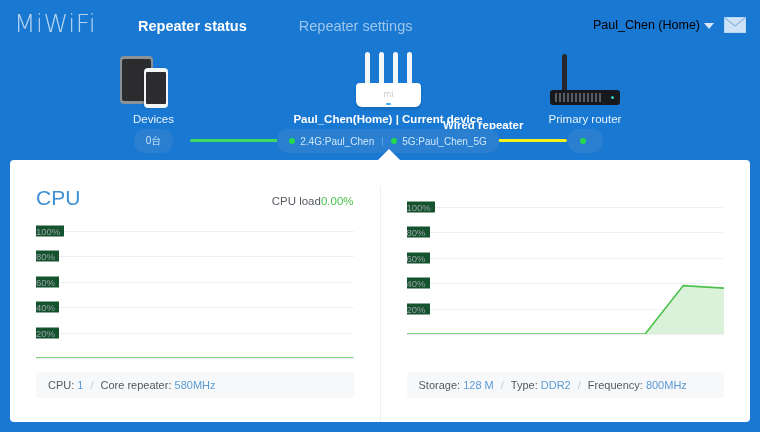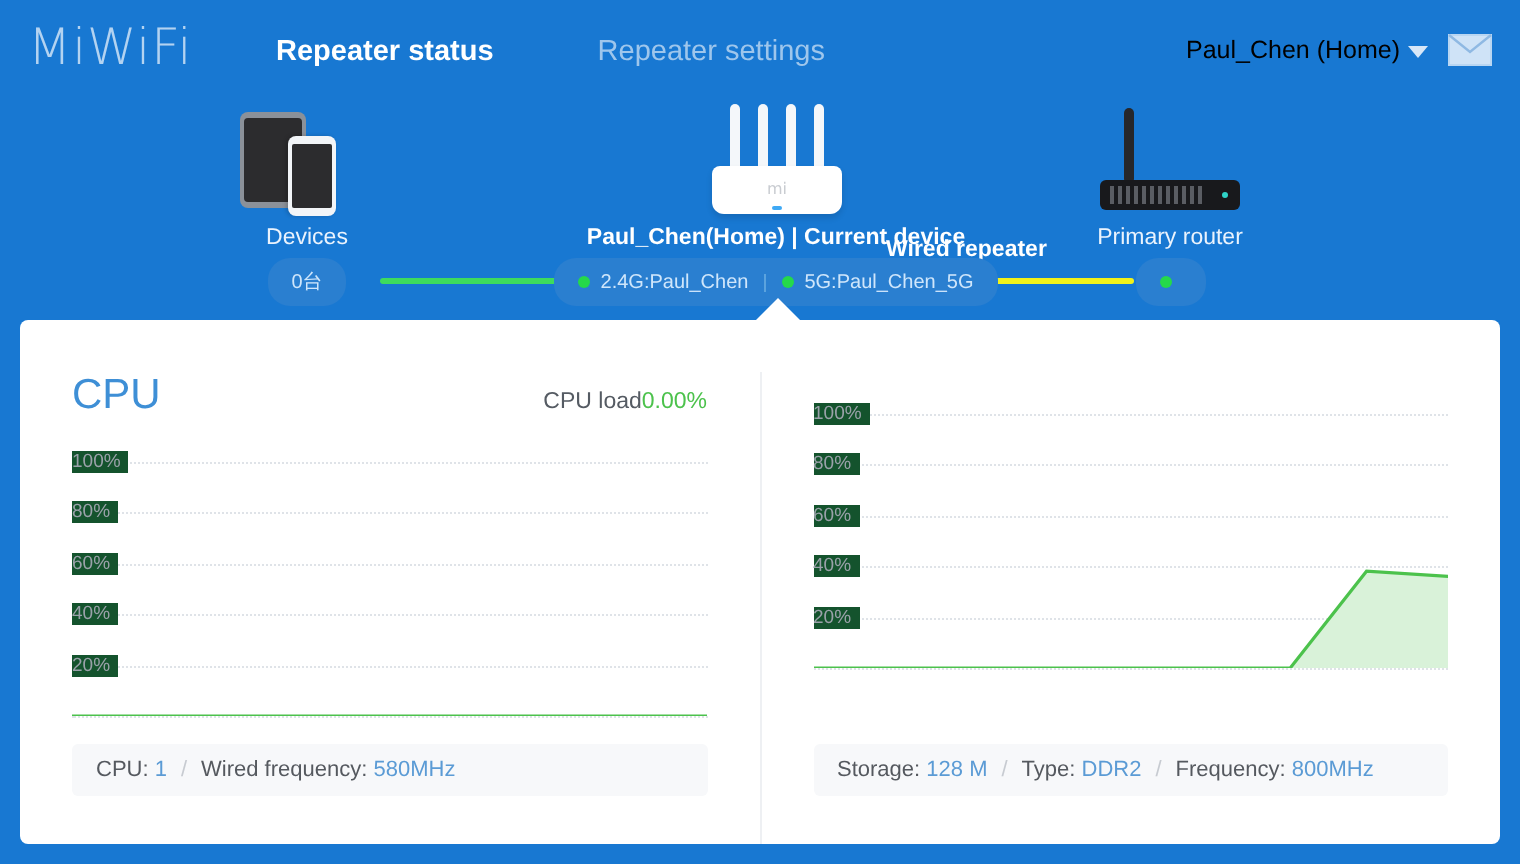--- a/index.html
+++ b/index.html
@@ -277,21 +277,21 @@
           <div class="grid-label" style="top: 12.7273px;">100%</div>
           <div class="grid-row" style="top: 140px;"></div>
           <svg class="chart-svg" viewBox="0 0 318 140" preserveAspectRatio="none">
             <path d="M0,140 L0.0,140.0 L31.8,140.0 L63.6,140.0 L95.4,140.0 L127.2,140.0 L159.0,140.0 L190.8,140.0 L222.6,140.0 L254.4,140.0 L286.2,140.0 L318.0,140.0 L318,140 Z" fill="#dff3df" stroke="none"></path>
             <path d="M0.0,140.0 L31.8,140.0 L63.6,140.0 L95.4,140.0 L127.2,140.0 L159.0,140.0 L190.8,140.0 L222.6,140.0 L254.4,140.0 L286.2,140.0 L318.0,140.0 " fill="none" stroke="#4cc24c" stroke-width="1.6"></path>
           </svg>
         </div>
       <div class="panel-foot">
         <span>CPU:</span>&nbsp;<span class="v">1</span>
         <span class="slash">/</span>
-        <span>Wired frequency:</span>&nbsp;<span class="v">580MHz</span>
+        <span>Core repeater:</span>&nbsp;<span class="v">580MHz</span>
       </div>
     </div>
 
     <div class="panel">
       <div class="chart" id="chart-storage">
           <div class="grid-row" style="top: 114.545px;"></div>
           <div class="grid-label" style="top: 114.545px;">20%</div>
           <div class="grid-row" style="top: 89.0909px;"></div>
           <div class="grid-label" style="top: 89.0909px;">40%</div>
           <div class="grid-row" style="top: 63.6364px;"></div>

